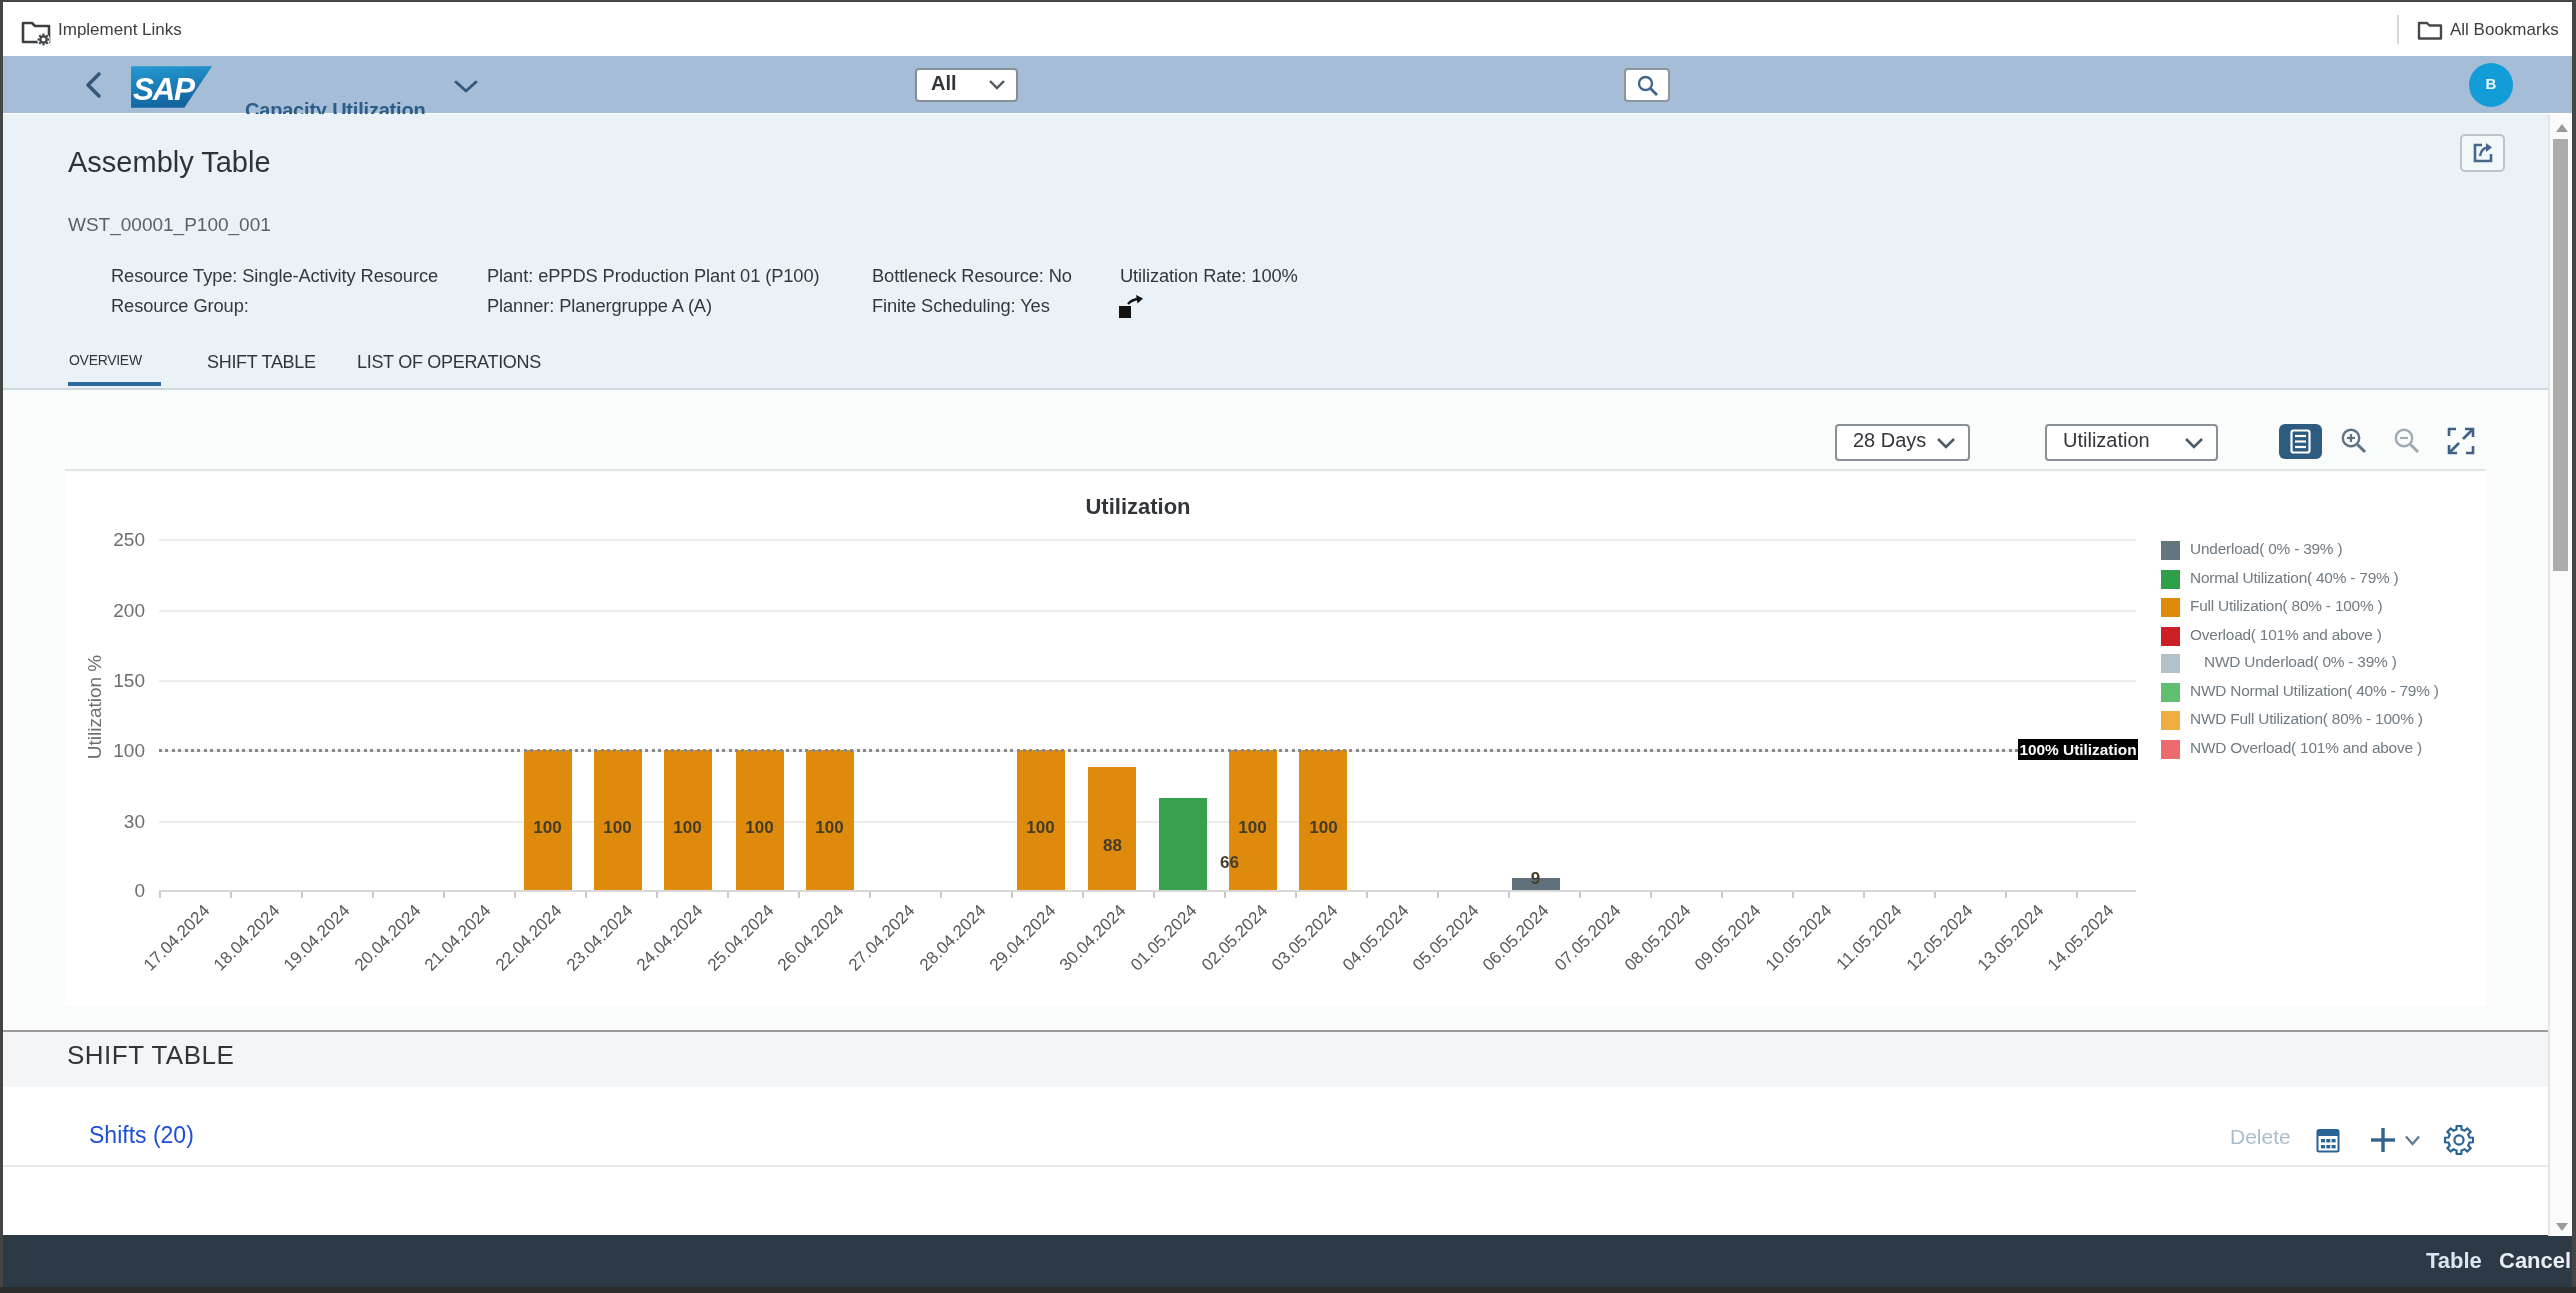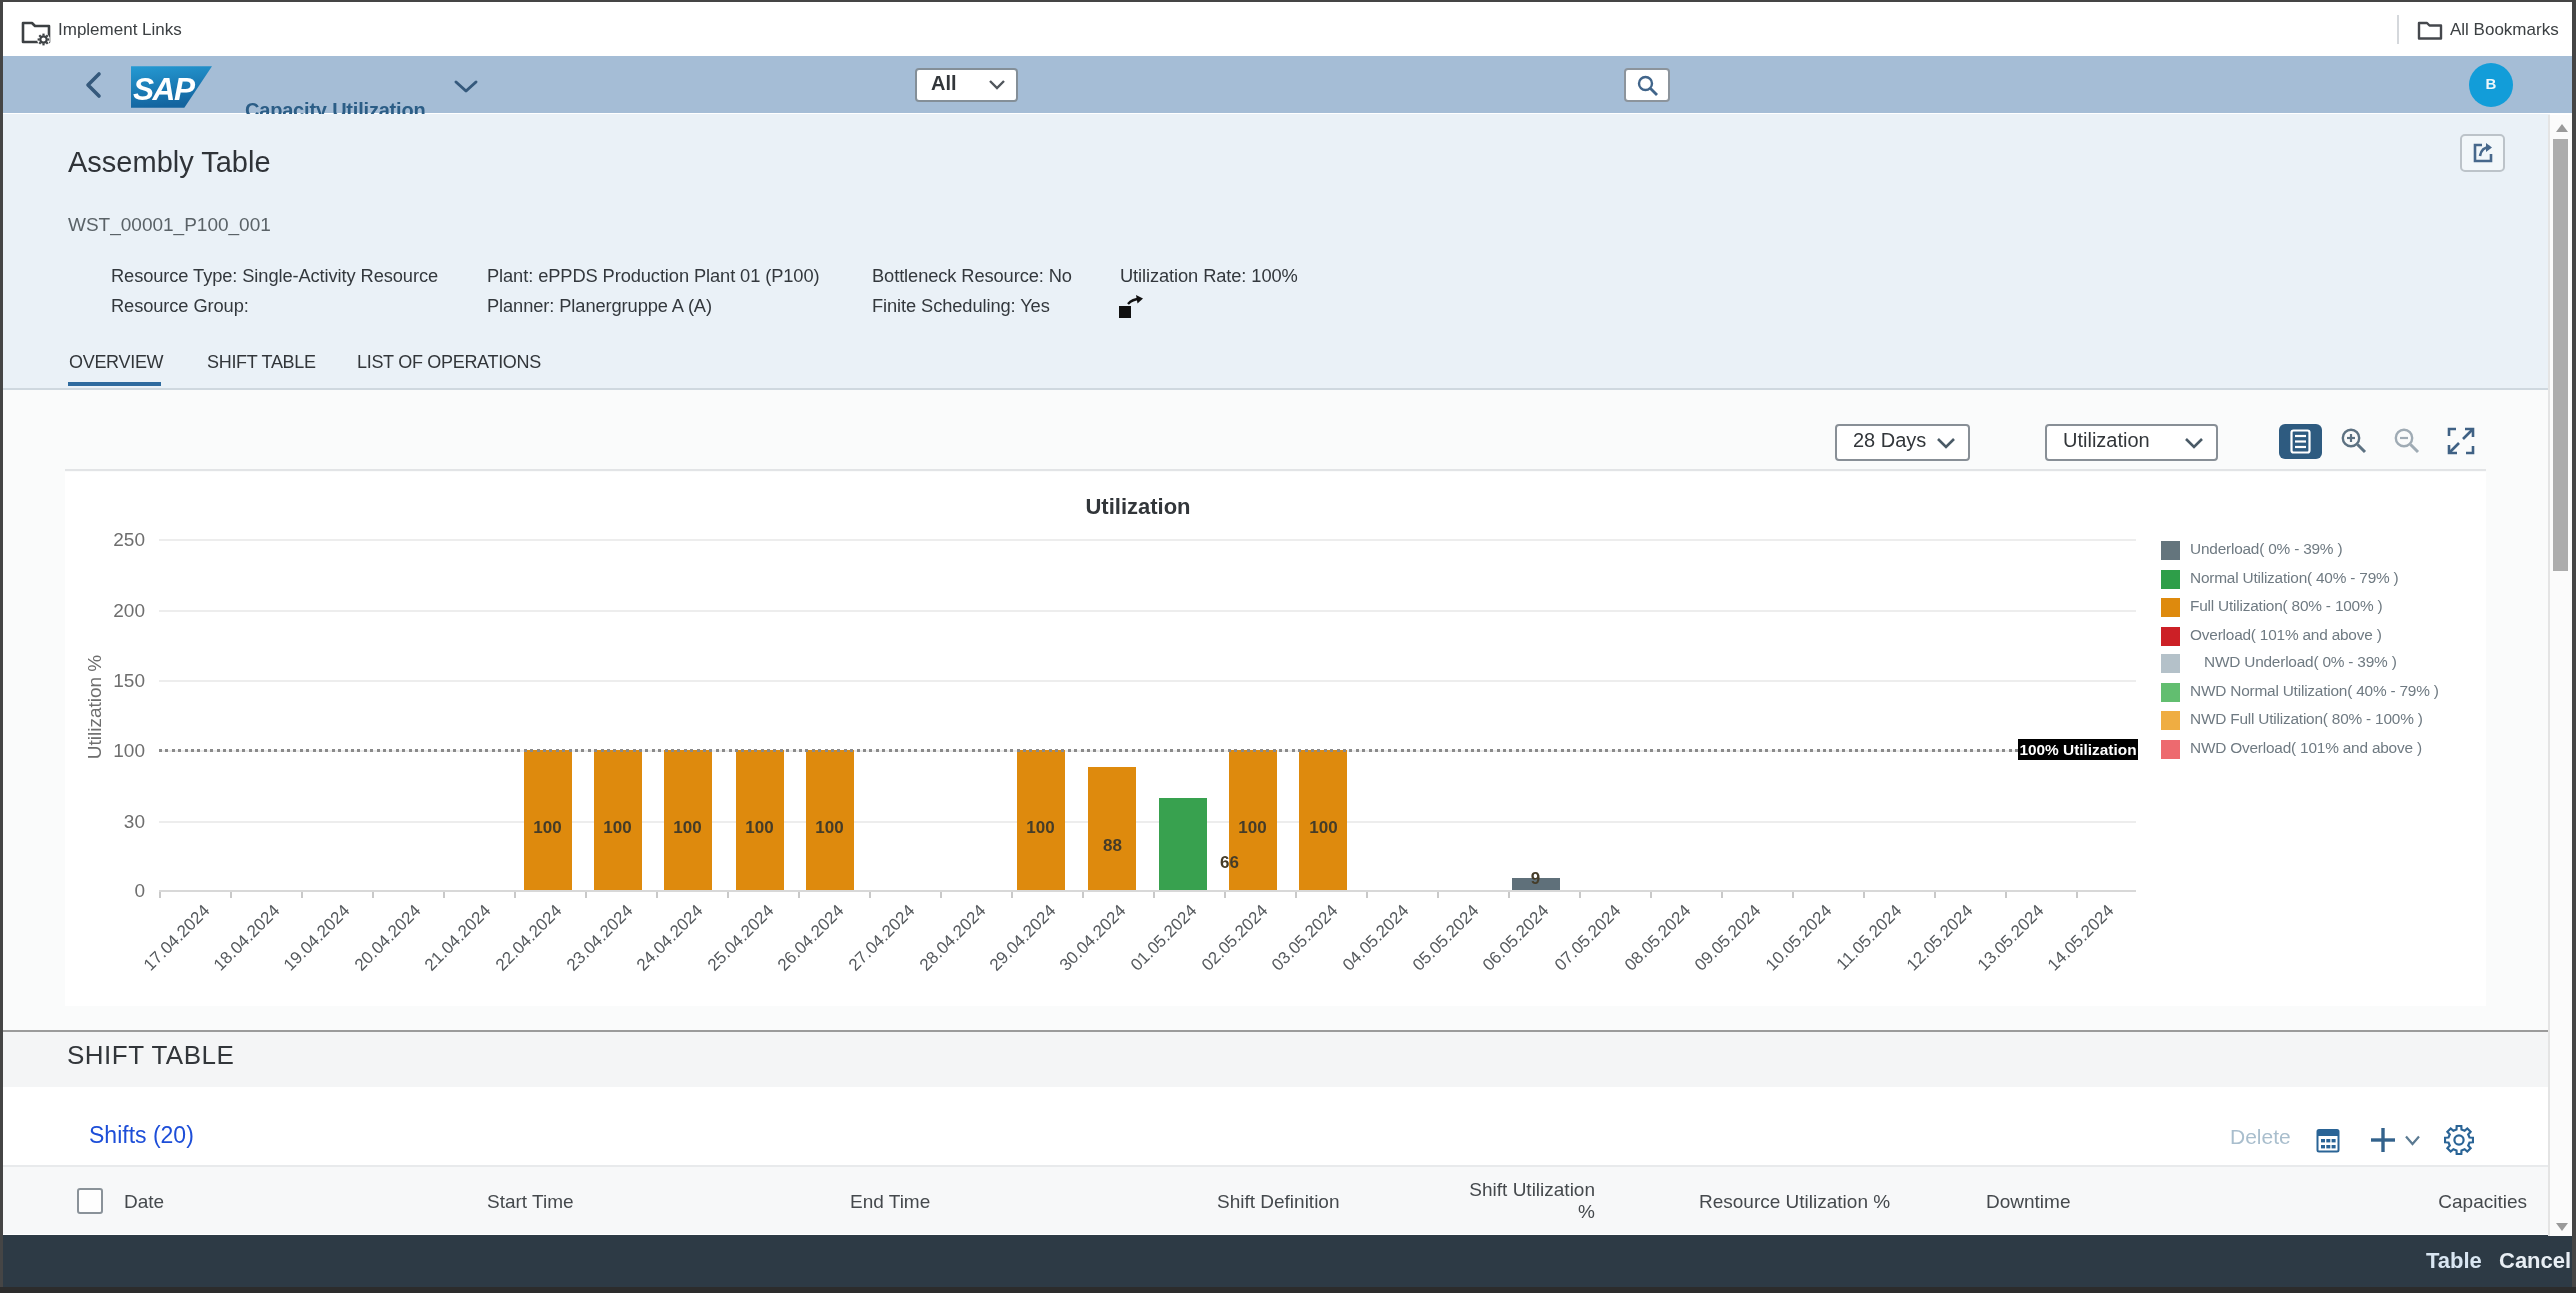--- a/index.html
+++ b/index.html
@@ -117,21 +117,21 @@
     <div class="attr abs" style="left:484px;top:151px;">Plant: <b>ePPDS Production Plant 01 (P100)</b></div>
     <div class="attr abs" style="left:484px;top:181px;">Planner: <b>Planergruppe A (A)</b></div>
     <div class="attr abs" style="left:869px;top:151px;">Bottleneck Resource: <b>No</b></div>
     <div class="attr abs" style="left:869px;top:181px;">Finite Scheduling: <b>Yes</b></div>
     <div class="attr abs" style="left:1117px;top:151px;">Utilization Rate: <b>100%</b></div>
     <svg class="abs" style="left:1113px;top:180px" width="30" height="28" viewBox="0 0 30 28">
       <rect x="3" y="12" width="12" height="12" fill="#111"></rect>
       <path d="M12 10 C15 6.5 19 5 24 5" fill="none" stroke="#111" stroke-width="2.4"></path>
       <path d="M20 1 L27 4.6 L21.5 9.5" fill="#111"></path>
     </svg>
-    <div class="abs" style="left:66px;top:238px;font-size:18px;letter-spacing:-0.3px;color:#32363a;">OVERVIEW</div>
+    <div class="abs" style="left:66px;top:238px;font-size:14px;letter-spacing:-0.3px;color:#32363a;">OVERVIEW</div>
     <div class="abs" style="left:204px;top:238px;font-size:18px;letter-spacing:-0.3px;color:#32363a;">SHIFT TABLE</div>
     <div class="abs" style="left:354px;top:238px;font-size:18px;letter-spacing:-0.3px;color:#32363a;">LIST OF OPERATIONS</div>
     <div class="abs" style="left:65px;top:268px;width:93px;height:4px;background:#2e6a9e;"></div>
   </div>
   <div class="abs" id="content">
 
     <div class="sel" style="left:1832px;top:34px;width:131px;height:33px;border-color:#888f96;">
       <span style="position:absolute;left:16px;top:3px;">28 Days</span>
       <svg style="position:absolute;right:12px;top:10px" width="20" height="15" viewBox="0 0 20 15">
         <path d="M2 3 L10 11 L18 3" fill="none" stroke="#4a5a66" stroke-width="2.6"></path>
@@ -287,31 +287,20 @@
         <line x1="2" y1="14" x2="26" y2="14" stroke="#33628c" stroke-width="3.4"></line>
       </svg>
       <svg class="abs" style="left:2401px;top:47px" width="17" height="13" viewBox="0 0 17 13">
         <path d="M2 2.5 L8.5 10 L15 2.5" fill="none" stroke="#5b7a92" stroke-width="2.2"></path>
       </svg>
       <svg class="abs" style="left:2441px;top:38px" width="30" height="30" viewBox="0 0 30 30">
         <path d="M29.0,12.7 L29.0,17.3 L25.5,17.5 L24.2,20.6 L26.6,23.3 L23.3,26.6 L20.6,24.2 L17.5,25.5 L17.3,29.0 L12.7,29.0 L12.5,25.5 L9.4,24.2 L6.7,26.6 L3.4,23.3 L5.8,20.6 L4.5,17.5 L1.0,17.3 L1.0,12.7 L4.5,12.5 L5.8,9.4 L3.4,6.7 L6.7,3.4 L9.4,5.8 L12.5,4.5 L12.7,1.0 L17.3,1.0 L17.5,4.5 L20.6,5.8 L23.3,3.4 L26.6,6.7 L24.2,9.4 L25.5,12.5 Z" fill="none" stroke="#2a6496" stroke-width="2.2"></path>
         <circle cx="15" cy="15" r="4.6" fill="none" stroke="#2a6496" stroke-width="2.2"></circle>
       </svg>
       <div class="abs" style="left:0px;top:78px;width:2547px;height:2px;background:#e8eaec;"></div>
-      <div class="abs" style="left:0px;top:80px;width:2547px;height:67px;background:#f7f8f9;">
-        <div class="abs" style="left:74px;top:21px;width:22px;height:22px;background:#fefefe;border:2px solid #8a9299;border-radius:3px;"></div>
-        <div class="colhead" style="left:121px;top:24px;">Date</div>
-        <div class="colhead" style="left:484px;top:24px;">Start Time</div>
-        <div class="colhead" style="left:847px;top:24px;">End Time</div>
-        <div class="colhead" style="left:1214px;top:24px;">Shift Definition</div>
-        <div class="colhead" style="left:1456px;top:12px;width:136px;text-align:right;">Shift Utilization<br>%</div>
-        <div class="colhead" style="left:1696px;top:24px;">Resource Utilization %</div>
-        <div class="colhead" style="left:1983px;top:24px;">Downtime</div>
-        <div class="colhead" style="left:2385px;top:24px;width:139px;text-align:right;">Capacities</div>
-      </div>
     </div>
   </div>
   <div class="abs" id="footer">
     <div class="abs" style="left:2423px;top:13px;font-size:22px;font-weight:600;color:#d9e6f2;">Table</div>
     <div class="abs" style="left:2496px;top:13px;font-size:22px;font-weight:600;color:#e8eef4;">Cancel</div>
   </div>
 
   <div class="abs" id="scrollbar" style="left:2548px;top:115px;width:24px;height:1121px;background:#fbfbfb;border-left:2px solid #e4e4e4;">
     <svg class="abs" style="left:5px;top:8px" width="14" height="10" viewBox="0 0 14 10">
       <path d="M1 9 L7 1 L13 9 Z" fill="#9a9a9a"></path>

